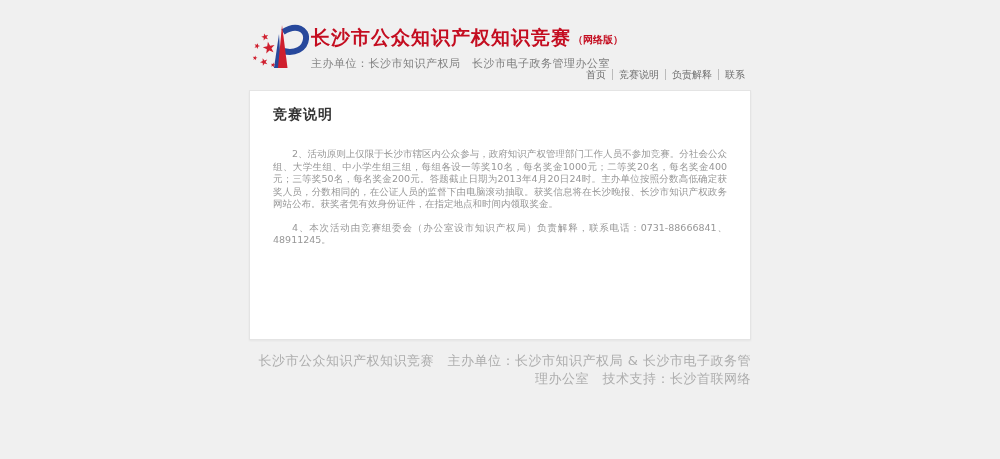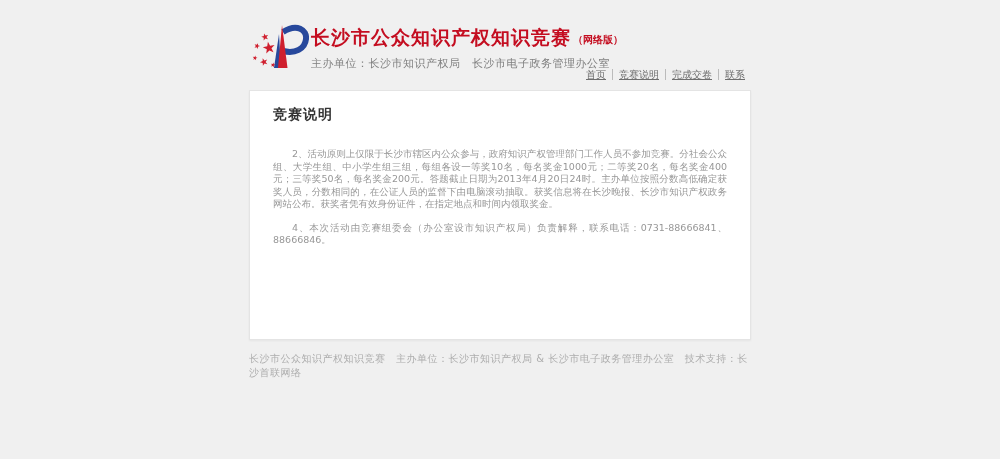--- a/index.html
+++ b/index.html
@@ -53,21 +53,20 @@
     white-space: nowrap;
   }
   .nav {
     position: absolute;
     right: 0;
     bottom: 2px;
     font-size: 10px;
     color: #6e6e6e;
     display: flex;
     align-items: flex-end;
-    text-decoration: underline;
   }
   .nav a {
     color: #6e6e6e;
     text-decoration: none;
     padding: 0 6px;
     cursor: pointer;
     line-height: 11px;
   }
   .nav a + a { border-left: 1px solid #bbb; }
   
@@ -91,22 +90,22 @@
     line-height: 12.5px;
     color: #979797;
     text-indent: 2em;
     margin-bottom: 11px;
     text-align: justify;
   }
   .panel p:last-child { margin-bottom: 0; }
   
   .footer {
     margin-top: 12px;
-    text-align: left;
-    font-size: 10px;
+    text-align: right;
+    font-size: 13px;
     color: #adadad;
     letter-spacing: 0.5px;
   }
 </style>
 </head>
 <body>
 
 <div class="page">
 
   <div class="header">
@@ -135,26 +134,26 @@
     <div class="title-block">
       <div class="site-title">
         <span>长沙市公众知识产权知识竞赛</span><span class="suffix">（网络版）</span>
       </div>
       <div class="organizer">主办单位：长沙市知识产权局　长沙市电子政务管理办公室</div>
     </div>
 
     <nav class="nav">
       <a>首页</a>
       <a>竞赛说明</a>
-      <a>完成交卷</a>
+      <a>负责解释</a>
       <a>联系</a>
     </nav>
   </div>
 
   <div class="panel">
     <h2>竞赛说明</h2>
     <p>2、活动原则上仅限于长沙市辖区内公众参与，政府知识产权管理部门工作人员不参加竞赛。分社会公众组、大学生组、中小学生组三组，每组各设一等奖10名，每名奖金1000元；二等奖20名，每名奖金400元；三等奖50名，每名奖金200元。答题截止日期为2013年4月20日24时。主办单位按照分数高低确定获奖人员，分数相同的，在公证人员的监督下由电脑滚动抽取。获奖信息将在长沙晚报、长沙市知识产权政务网站公布。获奖者凭有效身份证件，在指定地点和时间内领取奖金。</p>
-    <p>4、本次活动由竞赛组委会（办公室设市知识产权局）负责解释，联系电话：0731-88666841、88666846。</p>
+    <p>4、本次活动由竞赛组委会（办公室设市知识产权局）负责解释，联系电话：0731-88666841、48911245。</p>
   </div>
 
   <div class="footer">长沙市公众知识产权知识竞赛　主办单位：长沙市知识产权局 &amp; 长沙市电子政务管理办公室　技术支持：长沙首联网络</div>
 
 </div>
 
 </body></html>

